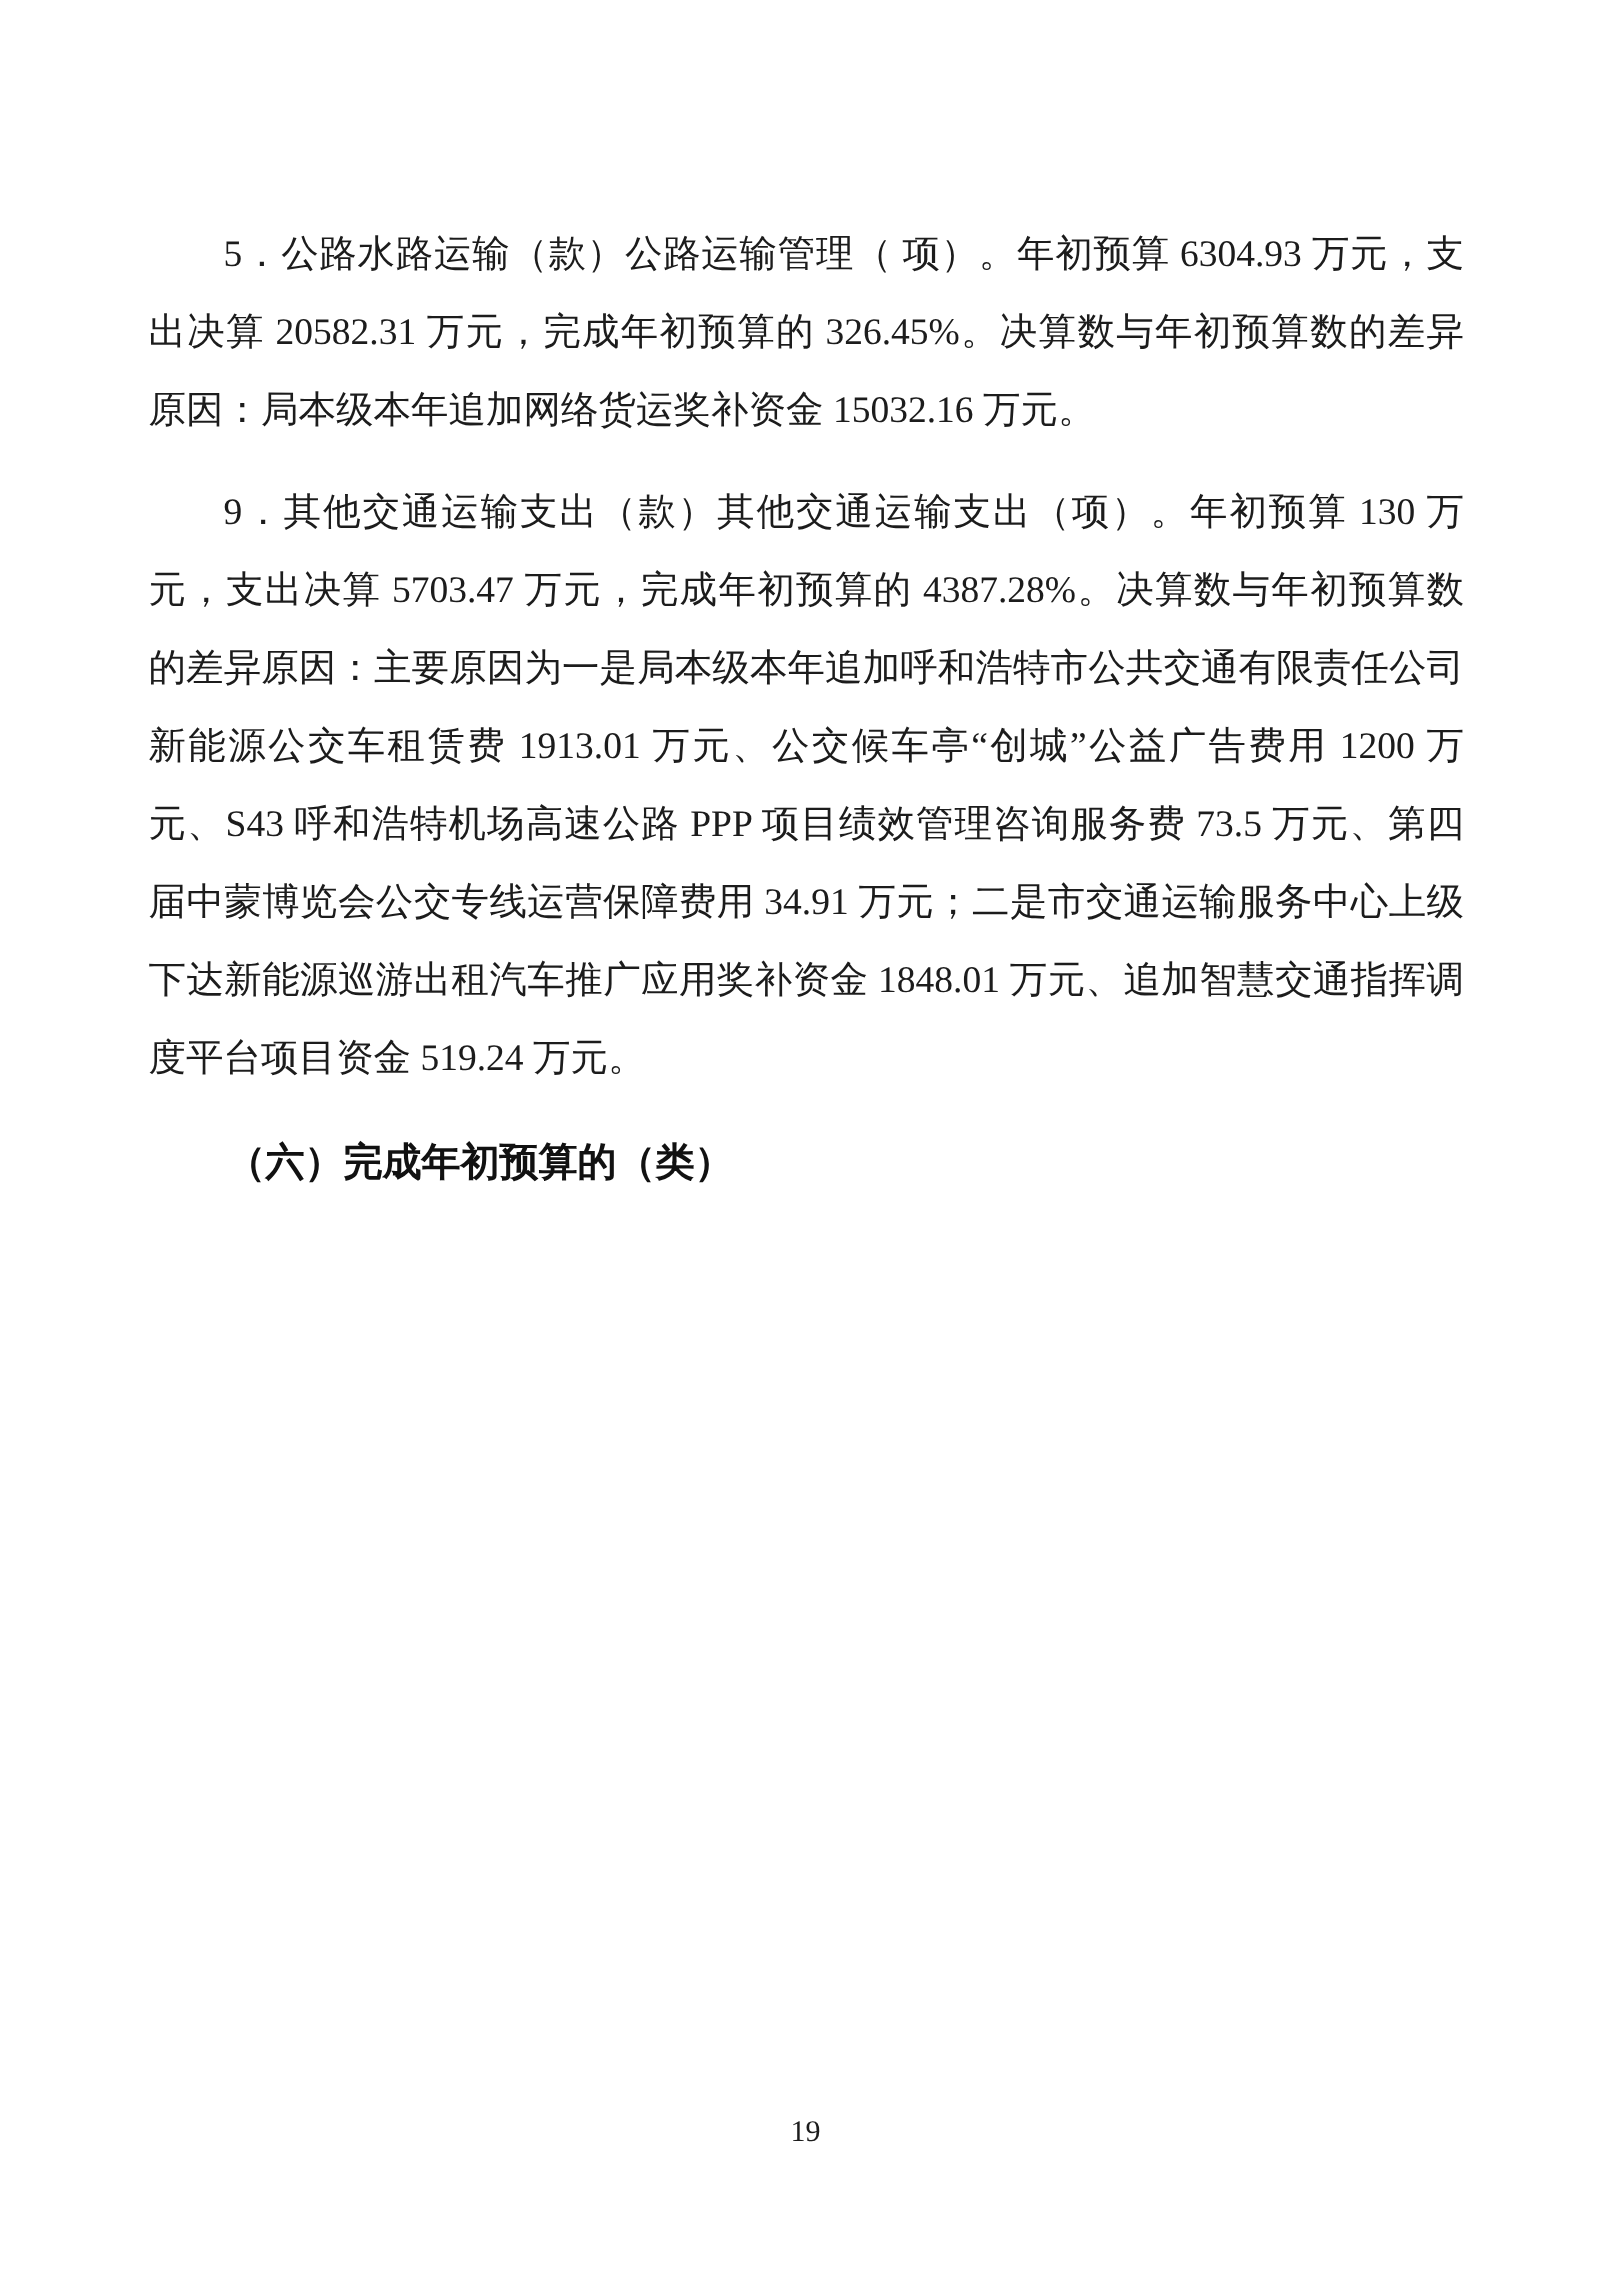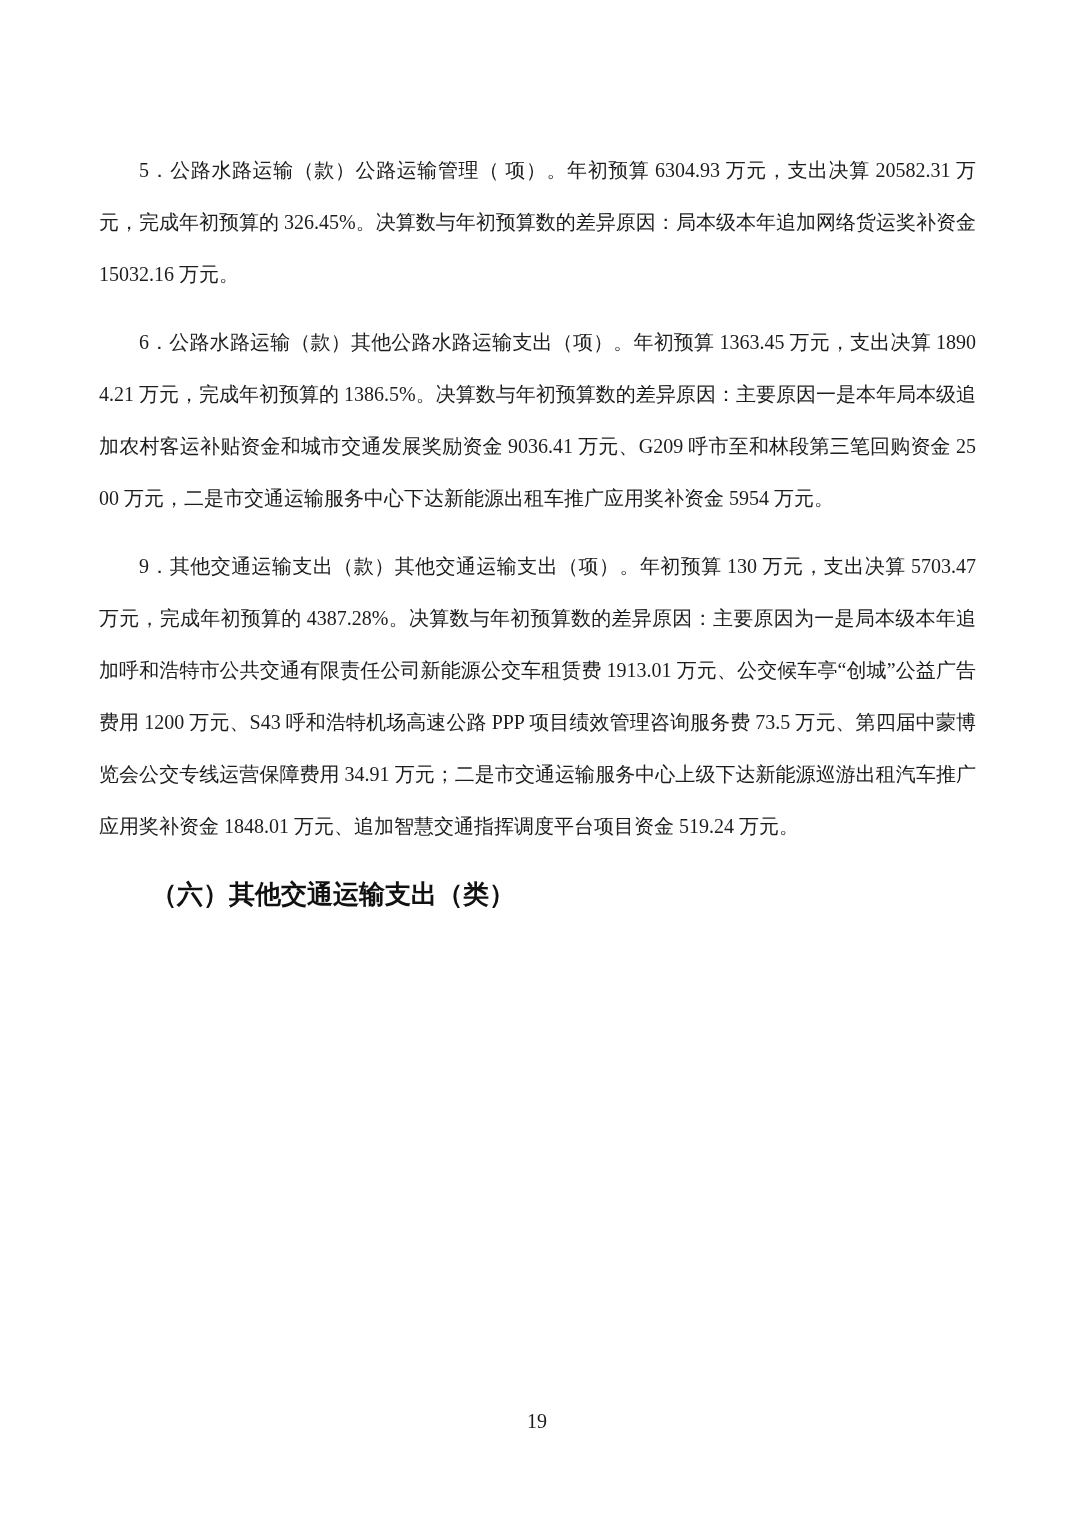--- a/index.html
+++ b/index.html
@@ -20,21 +20,21 @@
     inset: 0;
     background: #ffffff;
   }
   .content {
     position: absolute;
     left: 99px;
     top: 144px;
     width: 877px;
   }
   .para {
-    font-size: 20px;
+    font-size: 25px;
     line-height: 52px;
     text-align: justify;
     text-justify: inter-ideograph;
     text-indent: 2em;
     margin: 0 0 16px 0;
     word-break: break-all;
   }
   .section-heading {
     font-size: 26px;
     line-height: 52px;
@@ -58,26 +58,25 @@
   }
 </style>
 </head>
 <body>
 
 <div class="page">
   <div class="content">
 
     <p class="para">5．公路水路运输（款）公路运输管理（ 项）。年初预算 6304.93 万元，支出决算 20582.31 万元，完成年初预算的 326.45%。决算数与年初预算数的差异原因：局本级本年追加网络货运奖补资金 15032.16 万元。</p>
 
-    <p class="para">6．公路水路运输（款）其他公路水路运输支出（项）。年初预算 1363.45 万元，支出决算 18904.21 万元，完成年初预算的 1386.5%。决算数与年初预算数的差异原因：主要原因一是本年局本级追加农村客运补贴资金和城市交通发展奖励资金 9036.41 万元、G209 呼市至和林段第三笔回购资金 2500 万元，二是市交通运输服务中心下达新能源出租车推广应用奖补资金 5954 万元。</p>
 
 
 
     <p class="para">9．其他交通运输支出（款）其他交通运输支出（项）。年初预算 130 万元，支出决算 5703.47 万元，完成年初预算的 4387.28%。决算数与年初预算数的差异原因：主要原因为一是局本级本年追加呼和浩特市公共交通有限责任公司新能源公交车租赁费 1913.01 万元、公交候车亭“创城”公益广告费用 1200 万元、S43 呼和浩特机场高速公路 PPP 项目绩效管理咨询服务费 73.5 万元、第四届中蒙博览会公交专线运营保障费用 34.91 万元；二是市交通运输服务中心上级下达新能源巡游出租汽车推广应用奖补资金 1848.01 万元、追加智慧交通指挥调度平台项目资金 519.24 万元。</p>
 
-    <h3 class="section-heading">（六）其他交通运输支出（类）</h3>
+    <h3 class="section-heading">（六）完成年初预算的（类）</h3>
 
   </div>
 
   <div class="page-footer">
     <span class="page-number">19</span>
   </div>
 </div>
 
 </body></html>

